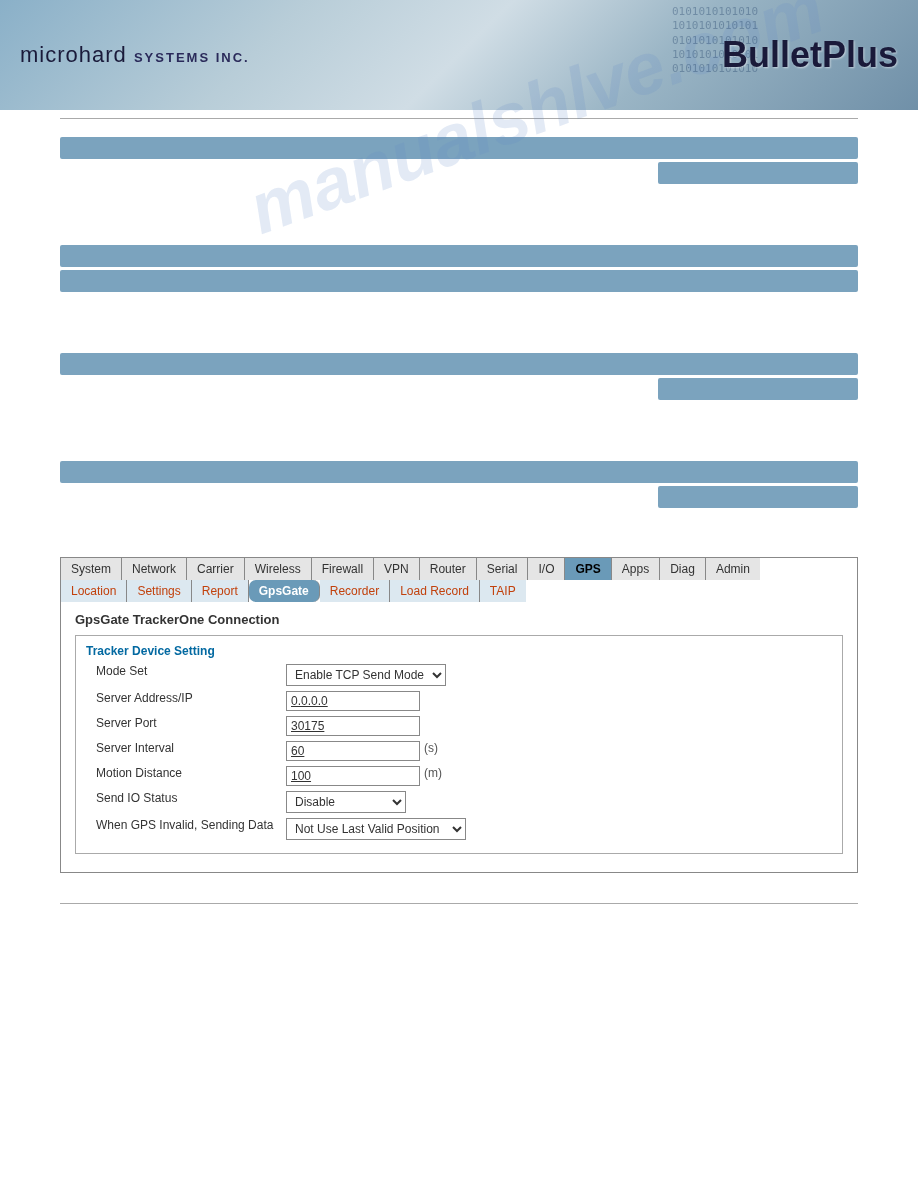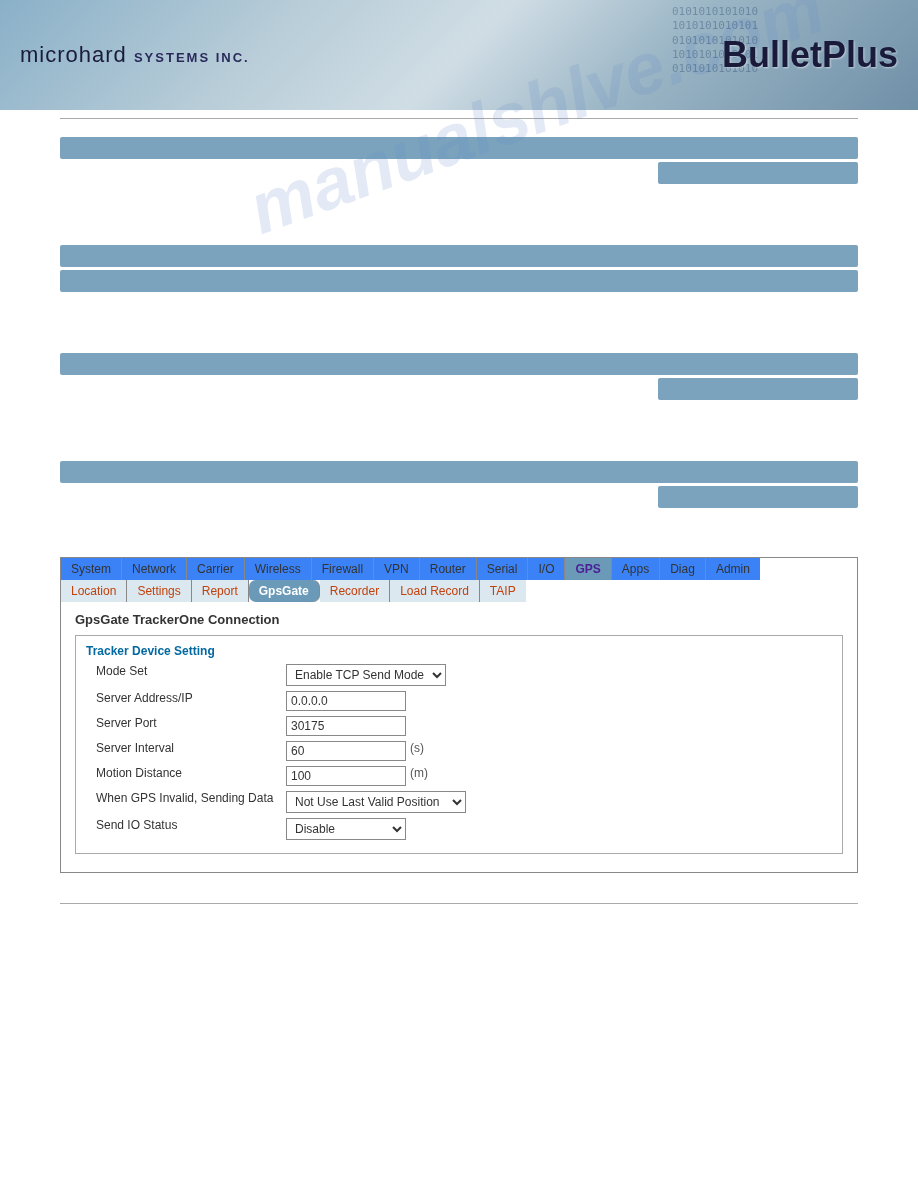--- a/index.html
+++ b/index.html
@@ -95,25 +95,25 @@
       background: #fff;
       border: 1px solid #888;
       border-bottom: none;
     }
     .nav-row1 .nav-item {
       padding: 4px 10px;
       cursor: pointer;
       border-right: 1px solid #888;
       font-size: 12px;
       color: #333;
-      background: #3b82f6;
+      background: #e5e5e5;
       white-space: nowrap;
     }
     .nav-row1 .nav-item:last-child { border-right: none; }
-    .nav-row1 .nav-item.active { background: #6a9ab8; color: #4c1d95; font-weight: bold; }
+    .nav-row1 .nav-item.active { background: #6a9ab8; color: #000000; font-weight: bold; }
 
     .nav-row2 {
       display: flex;
       background: #fff;
       border: 1px solid #888;
       border-top: none;
       border-bottom: none;
     }
     .nav-row2 .nav-item {
       padding: 4px 10px;
@@ -175,21 +175,22 @@
       color: #333;
       background: #fff;
       min-width: 120px;
     }
     .form-unit {
       margin-left: 4px;
       font-size: 12px;
       color: #555;
     }
     input[type="text"] {
-      width: 120px;
+      width: 134px;
+      text-decoration: underline;
     }
 
     
     .footer-hr { border: none; border-top: 1px solid #aaa; margin: 30px 60px 10px 60px; }
   </style>
 </head>
 <body>
 
 <div class="header">
   <div class="header-brand">
@@ -292,31 +293,31 @@
         <span class="form-unit">(s)</span>
       </div>
 
       <div class="form-row">
         <div class="form-label">Motion Distance</div>
         <input type="text" class="form-control" value="100" style="">
         <span class="form-unit">(m)</span>
       </div>
 
       <div class="form-row">
+        <div class="form-label">Send IO Status</div>
+        <select class="form-control-select">
+          <option>Disable</option>
+          <option>Enable</option>
+        </select>
+      </div>
+
+      <div class="form-row">
         <div class="form-label">When GPS Invalid, Sending Data</div>
         <select class="form-control-select" style="min-width:180px;">
           <option>Not Use Last Valid Position</option>
           <option>Use Last Valid Position</option>
         </select>
       </div>
-
-      <div class="form-row">
-        <div class="form-label">Send IO Status</div>
-        <select class="form-control-select">
-          <option>Disable</option>
-          <option>Enable</option>
-        </select>
-      </div>
     </div>
   </div>
 </div>
 
 <div class="footer-hr"></div>
 
 </body></html>

